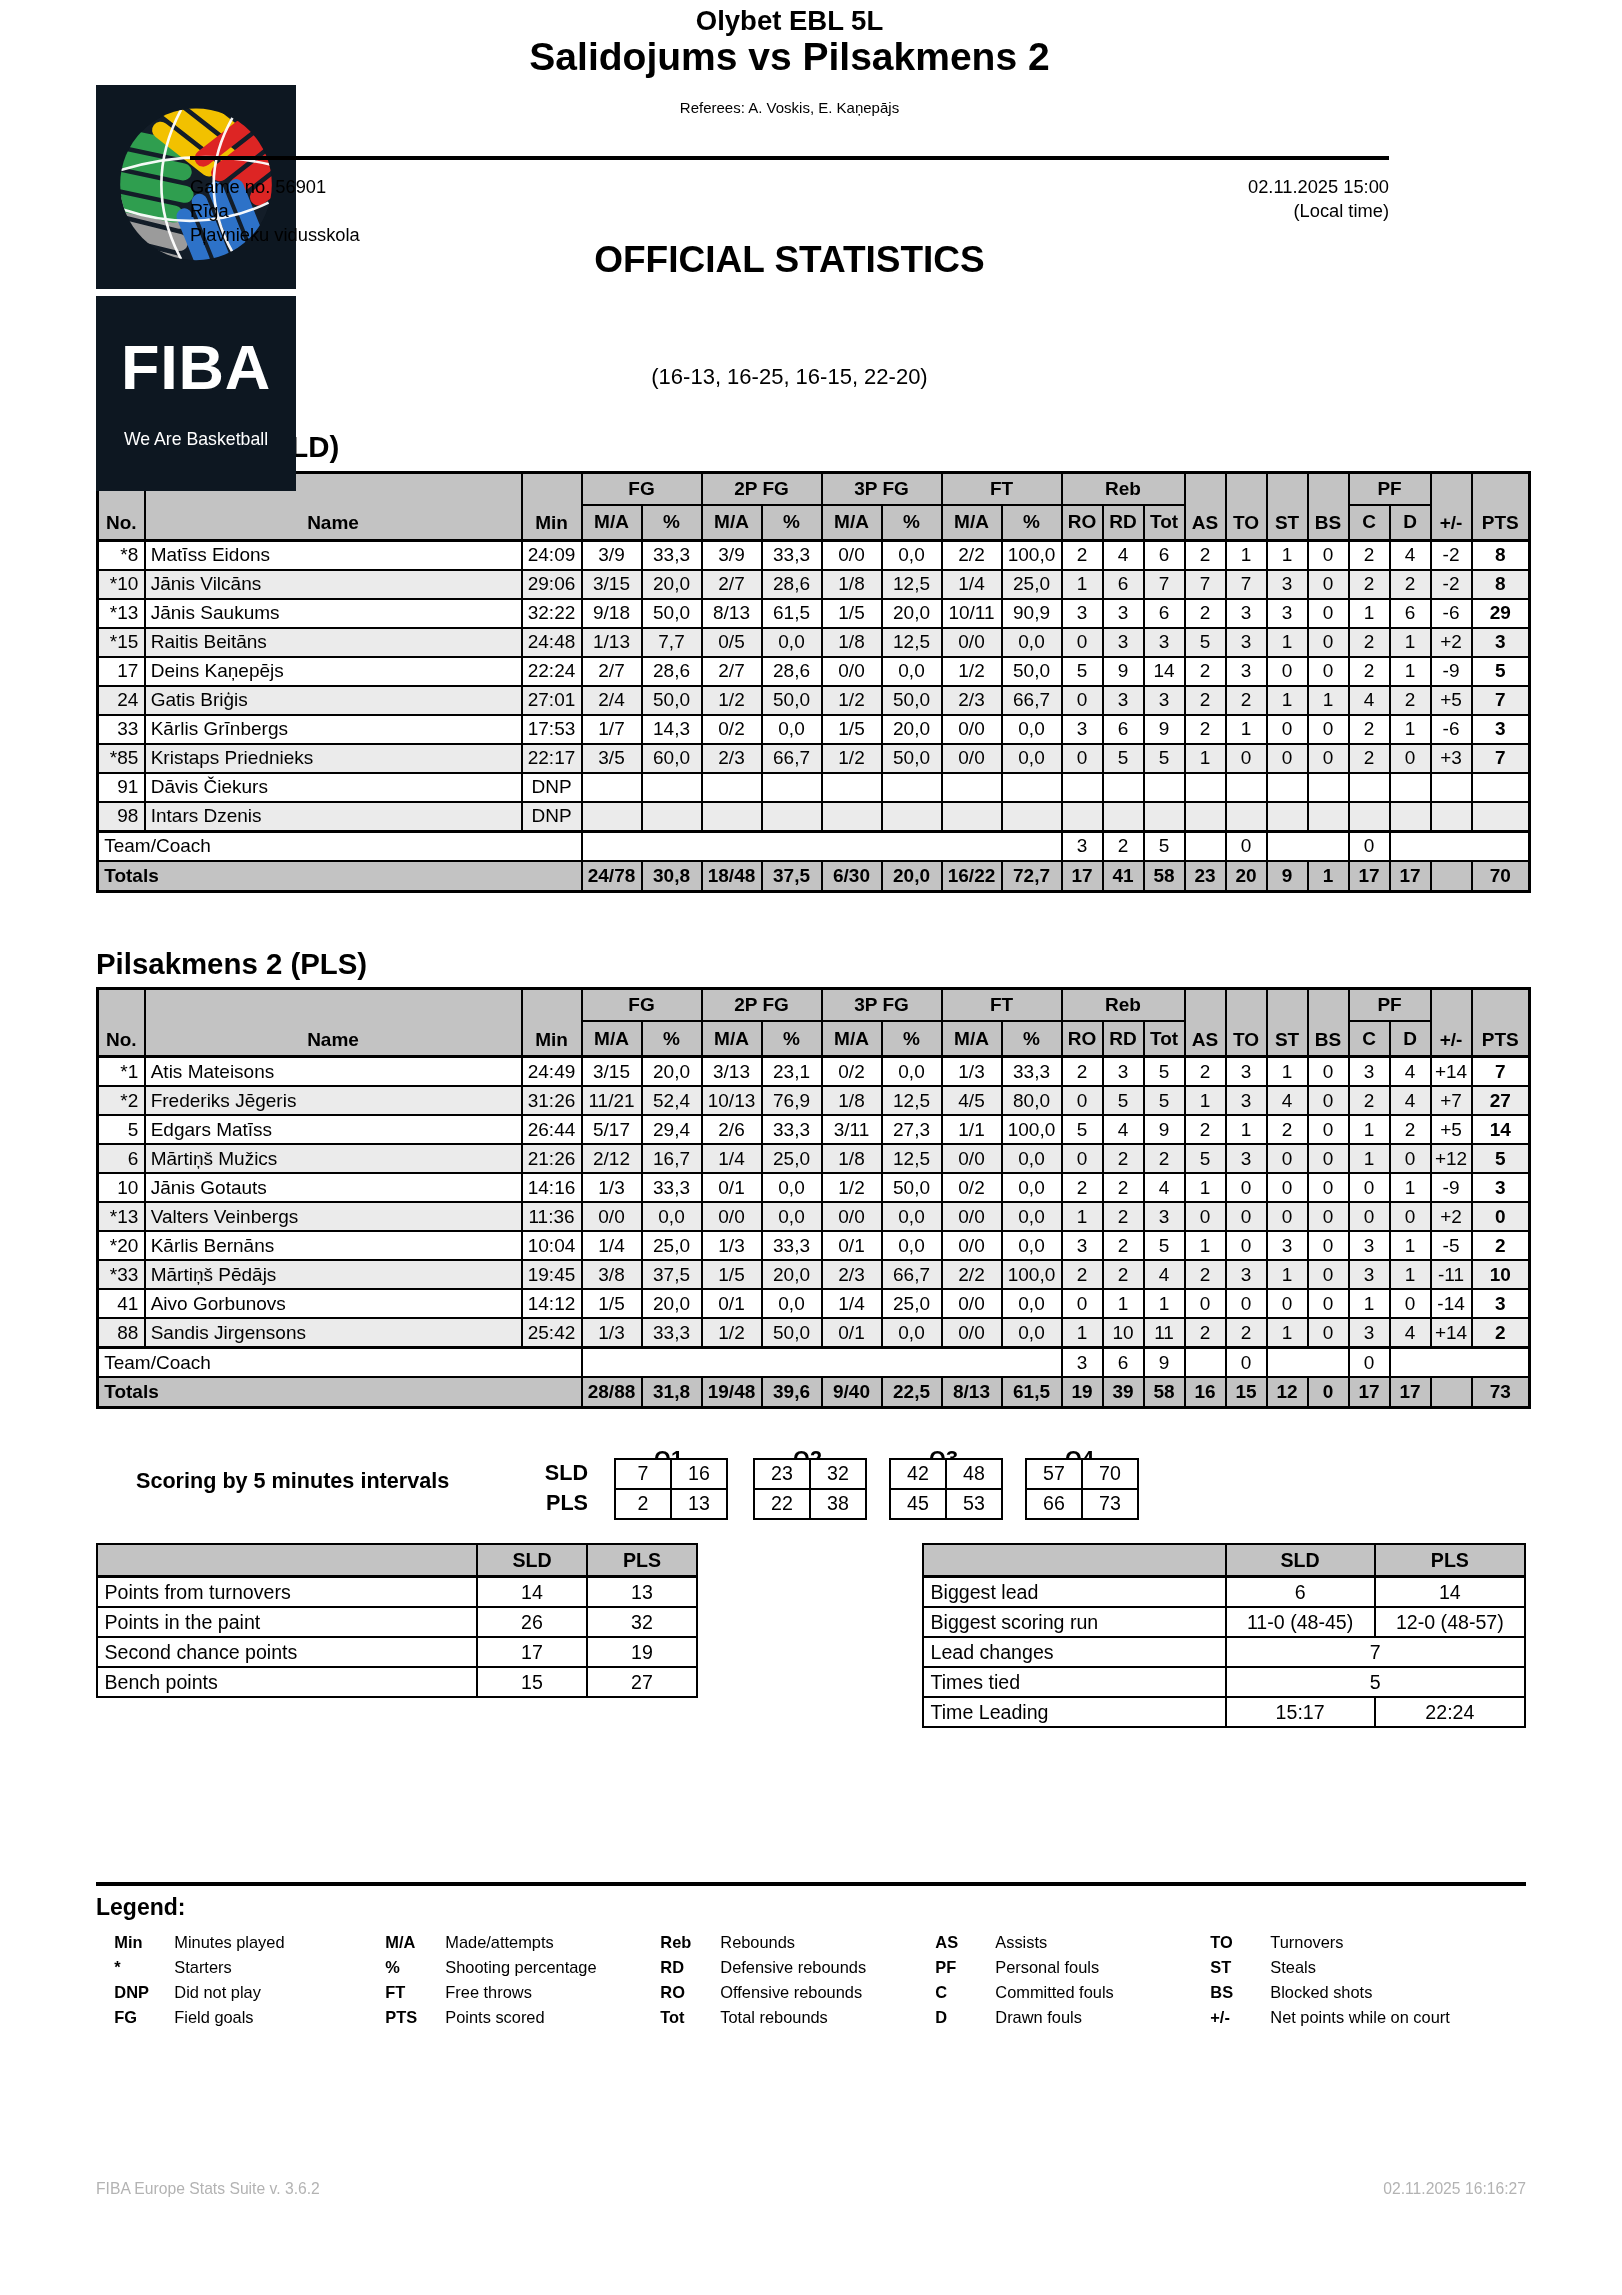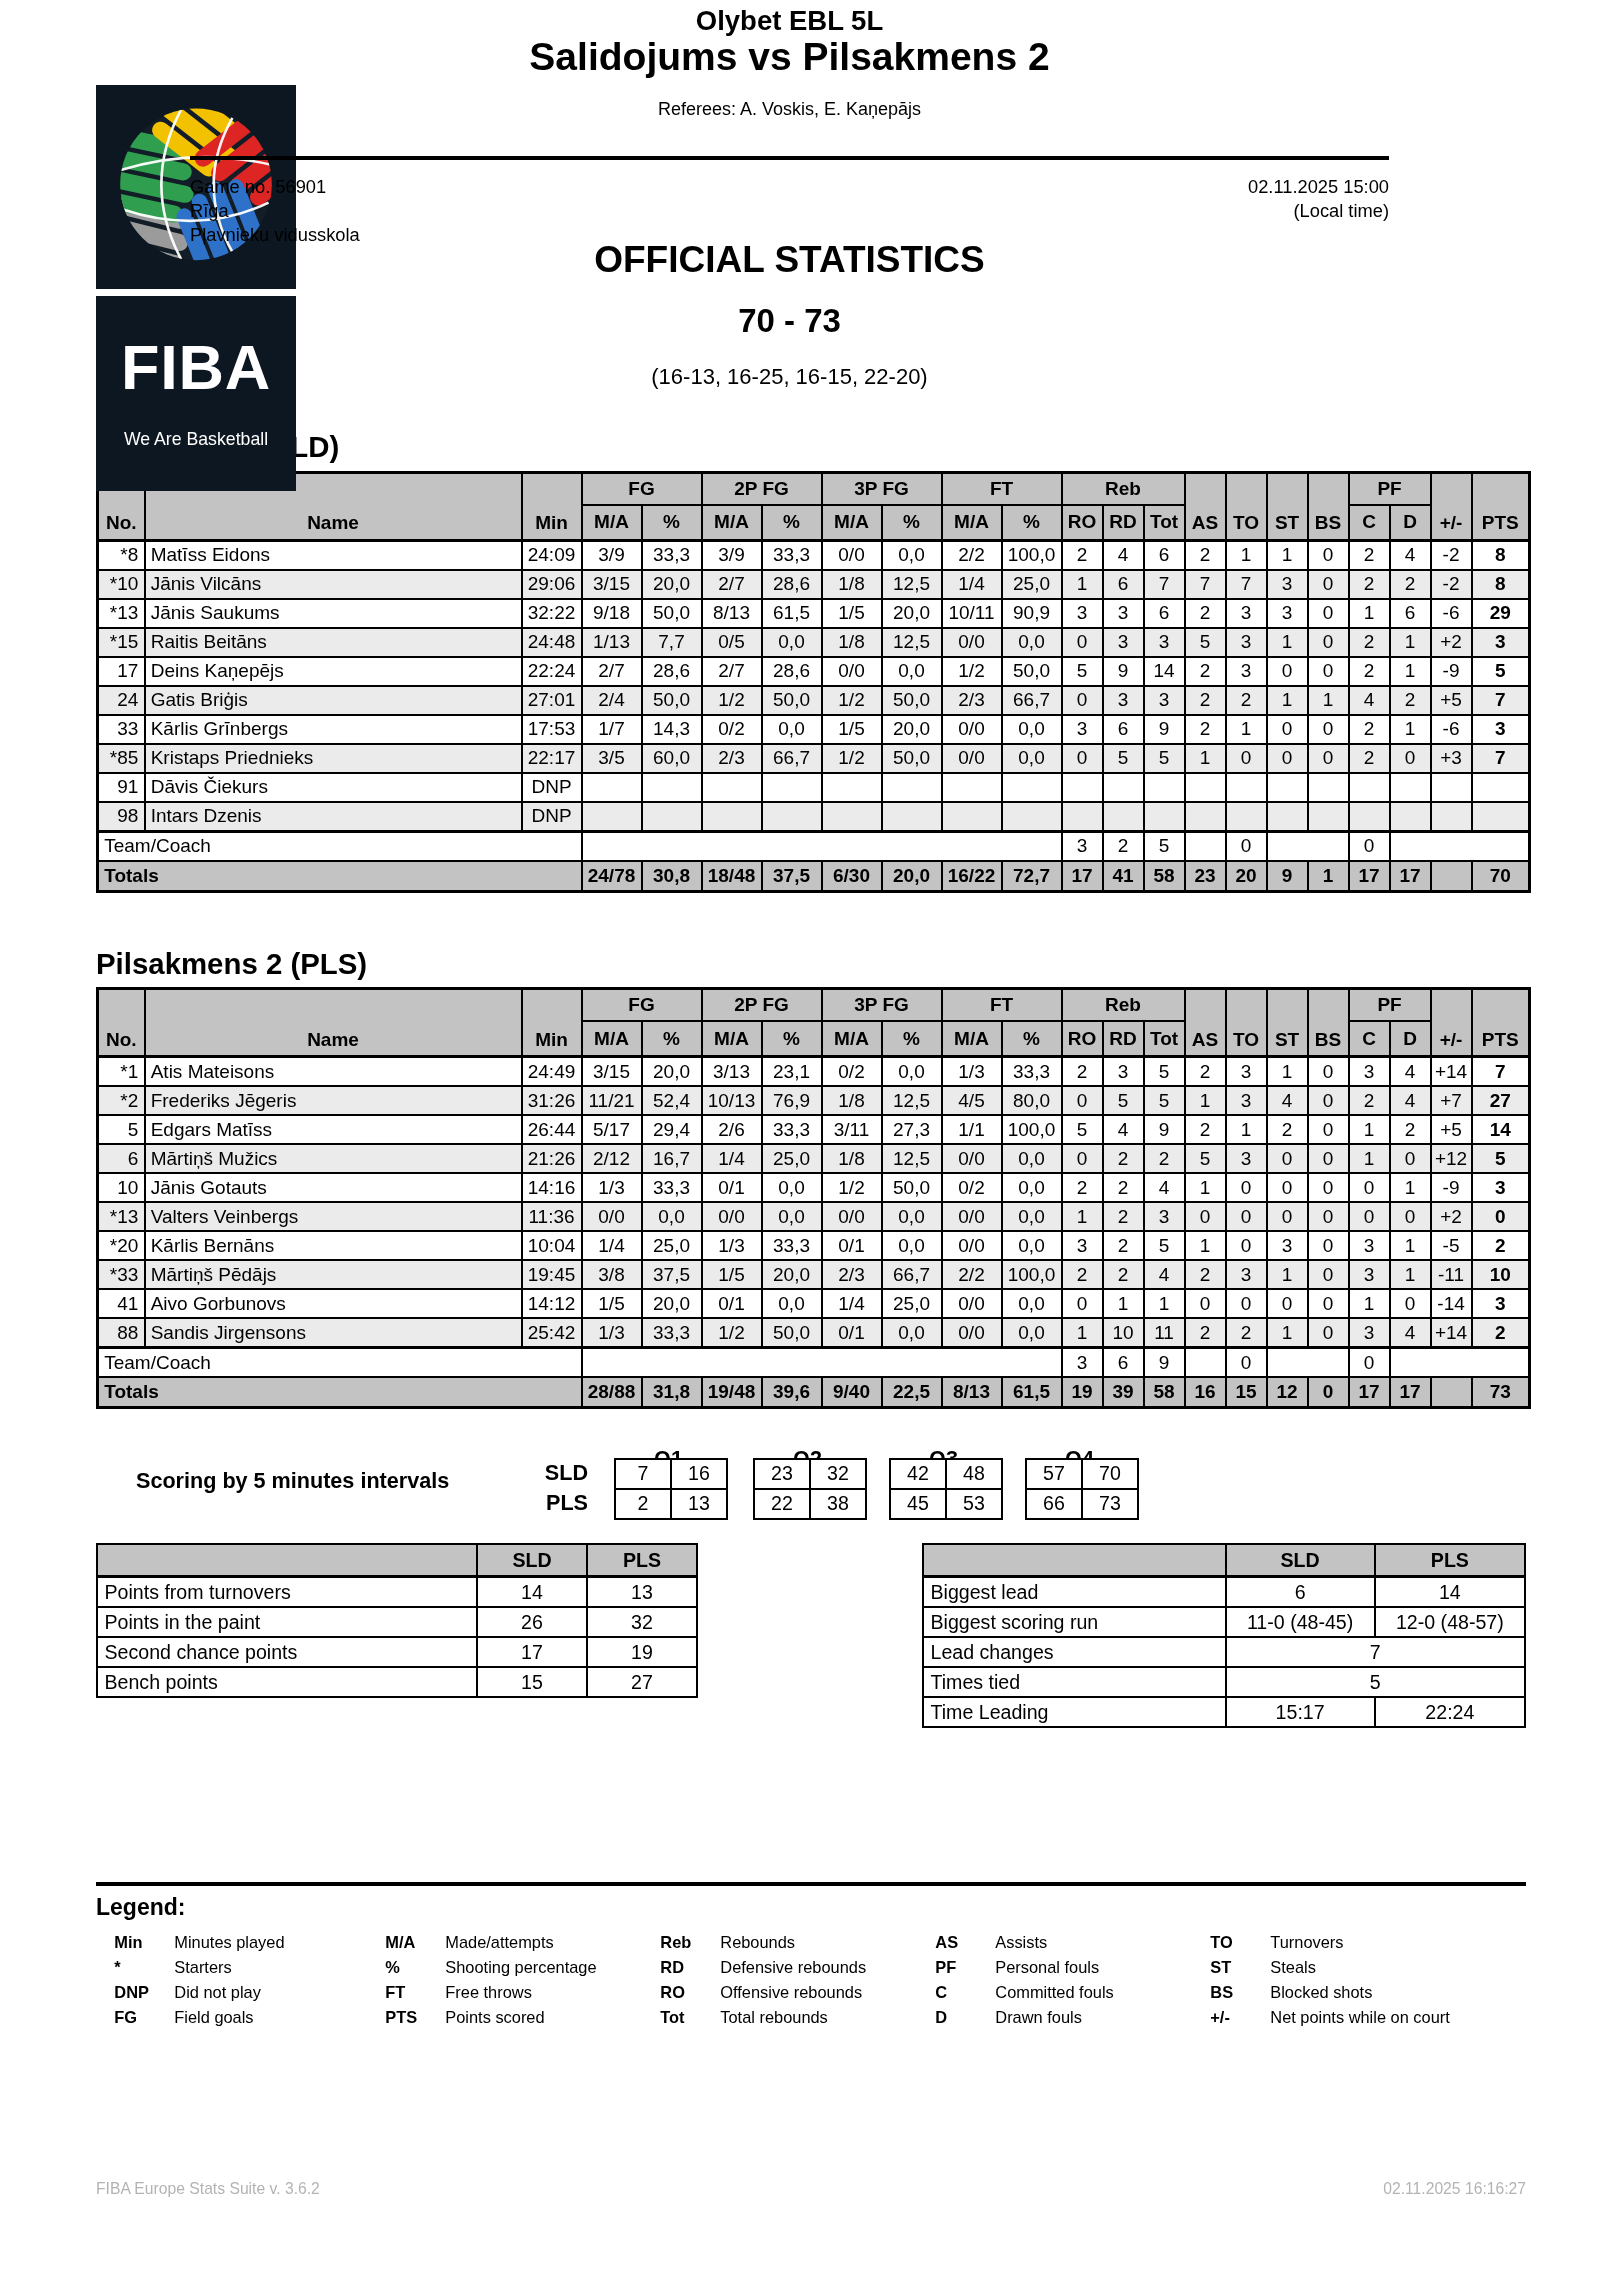--- a/index.html
+++ b/index.html
@@ -12,21 +12,21 @@
   .logo-ball { height:204px; }
   .logo-fiba { height:195px; margin-top:6.5px; display:flex; flex-direction:column; align-items:center; justify-content:center; }
   .fiba-word { color:#fff; font-weight:bold; font-size:63px; letter-spacing:0.7px; line-height:1; }
   .fiba-tag { color:#fff; font-size:17.7px; margin-top:30px; }
 
   
   .header-block { position:relative; margin-left:94px; width:1199px; height:432px; }
   .hb { position:absolute; left:0; width:100%; text-align:center; }
   .league { top:5.2px; font-size:27.5px; font-weight:bold; }
   .title { top:35px; font-size:39px; font-weight:bold; }
-  .referees { top:99px; font-size:18px; }
+  .referees { top:99px; font-size:15px; }
   .rule { position:absolute; top:156px; left:0; width:100%; height:3.9px; background:#000; }
   .info-left { position:absolute; top:175px; left:0; font-size:18.3px; line-height:24px; text-align:left; }
   .info-right { position:absolute; top:175px; right:0; font-size:18.3px; line-height:24px; text-align:right; }
   .os-title { top:239px; font-size:37px; font-weight:bold; }
   .score { top:302px; font-size:33px; font-weight:bold; }
   .quarters { top:364px; font-size:22px; }
 
   
   .team-heading { font-size:29.4px; font-weight:bold; line-height:30px; margin:0 0 8.5px 0; }
   .t2 { margin-top:56px; }
@@ -141,21 +141,20 @@
     <div class="info-left">
       <div>Game no. 56901</div>
       <div>Rīga</div>
       <div>Pļavnieku vidusskola</div>
     </div>
     <div class="info-right">
       <div>02.11.2025 15:00</div>
       <div>(Local time)</div>
     </div>
     <div class="hb os-title">OFFICIAL STATISTICS</div>
-    <div class="hb score">70 - 73</div>
     <div class="hb quarters">(16-13, 16-25, 16-15, 22-20)</div>
   </div>
 
   <div class="team-heading">Salidojums (SLD)</div>
   <table class="stats">
     <colgroup>
       <col style="width:47px">
         <col style="width:377px">
         <col style="width:60px">
       <col style="width:60px">

